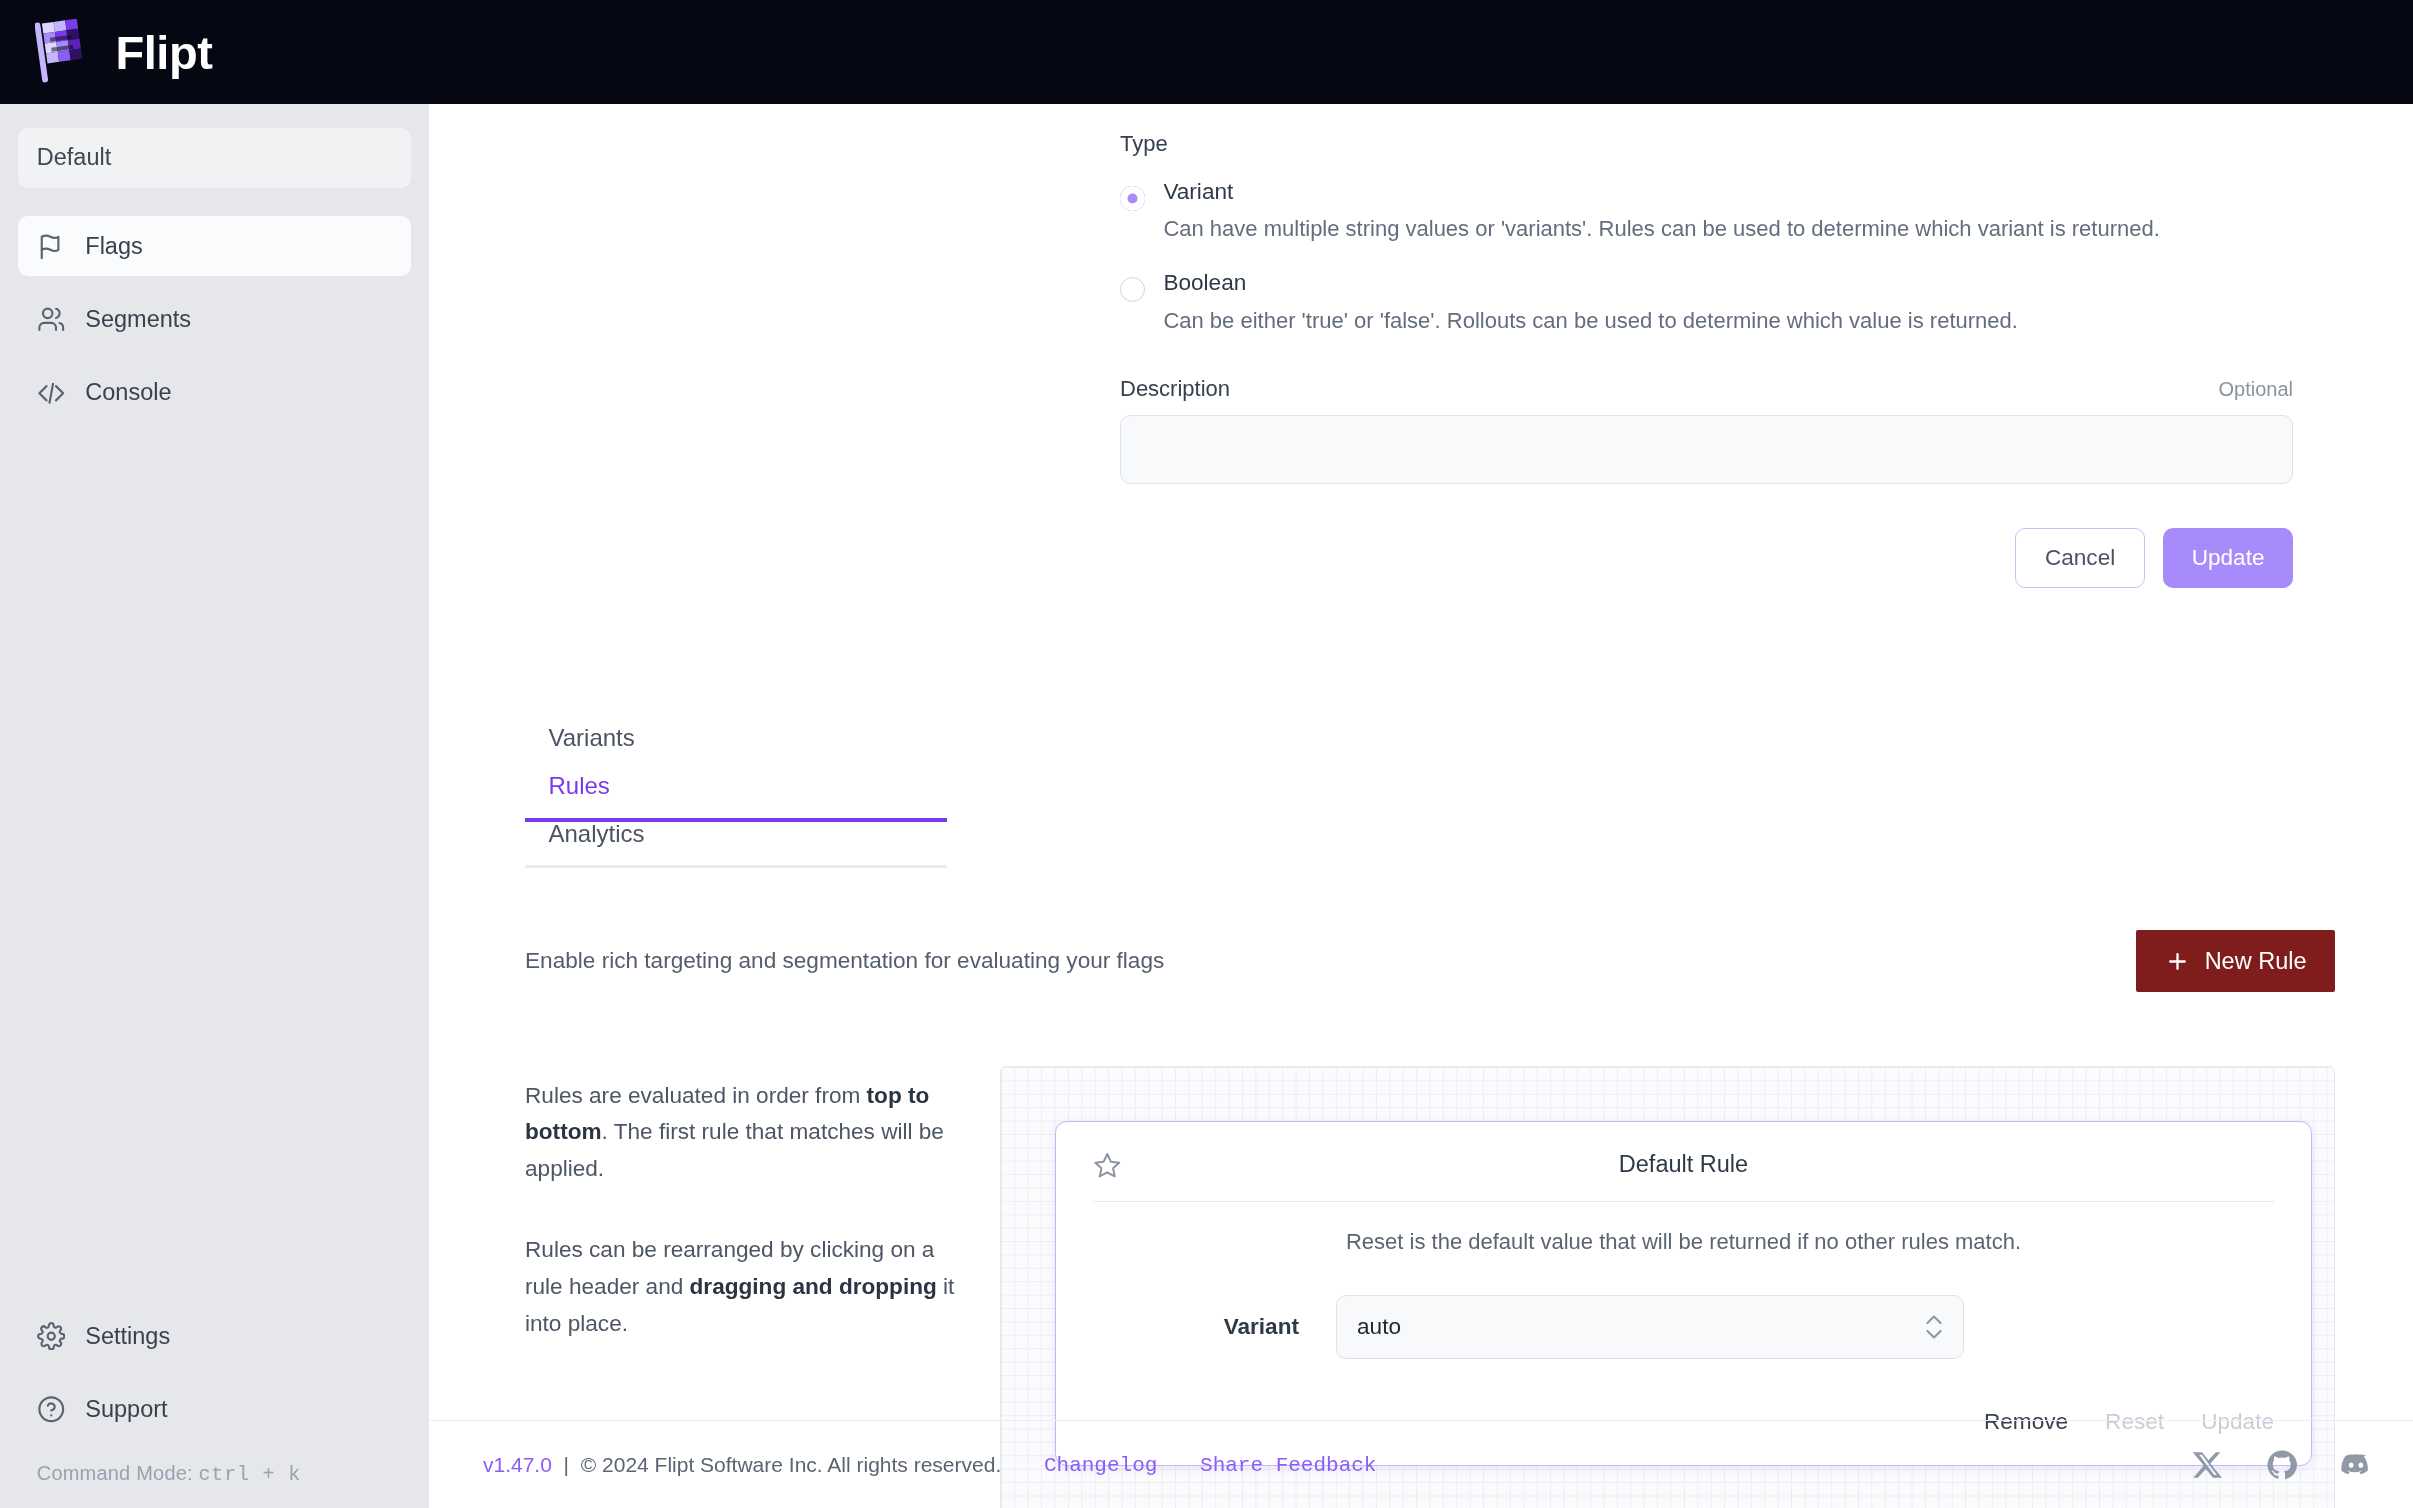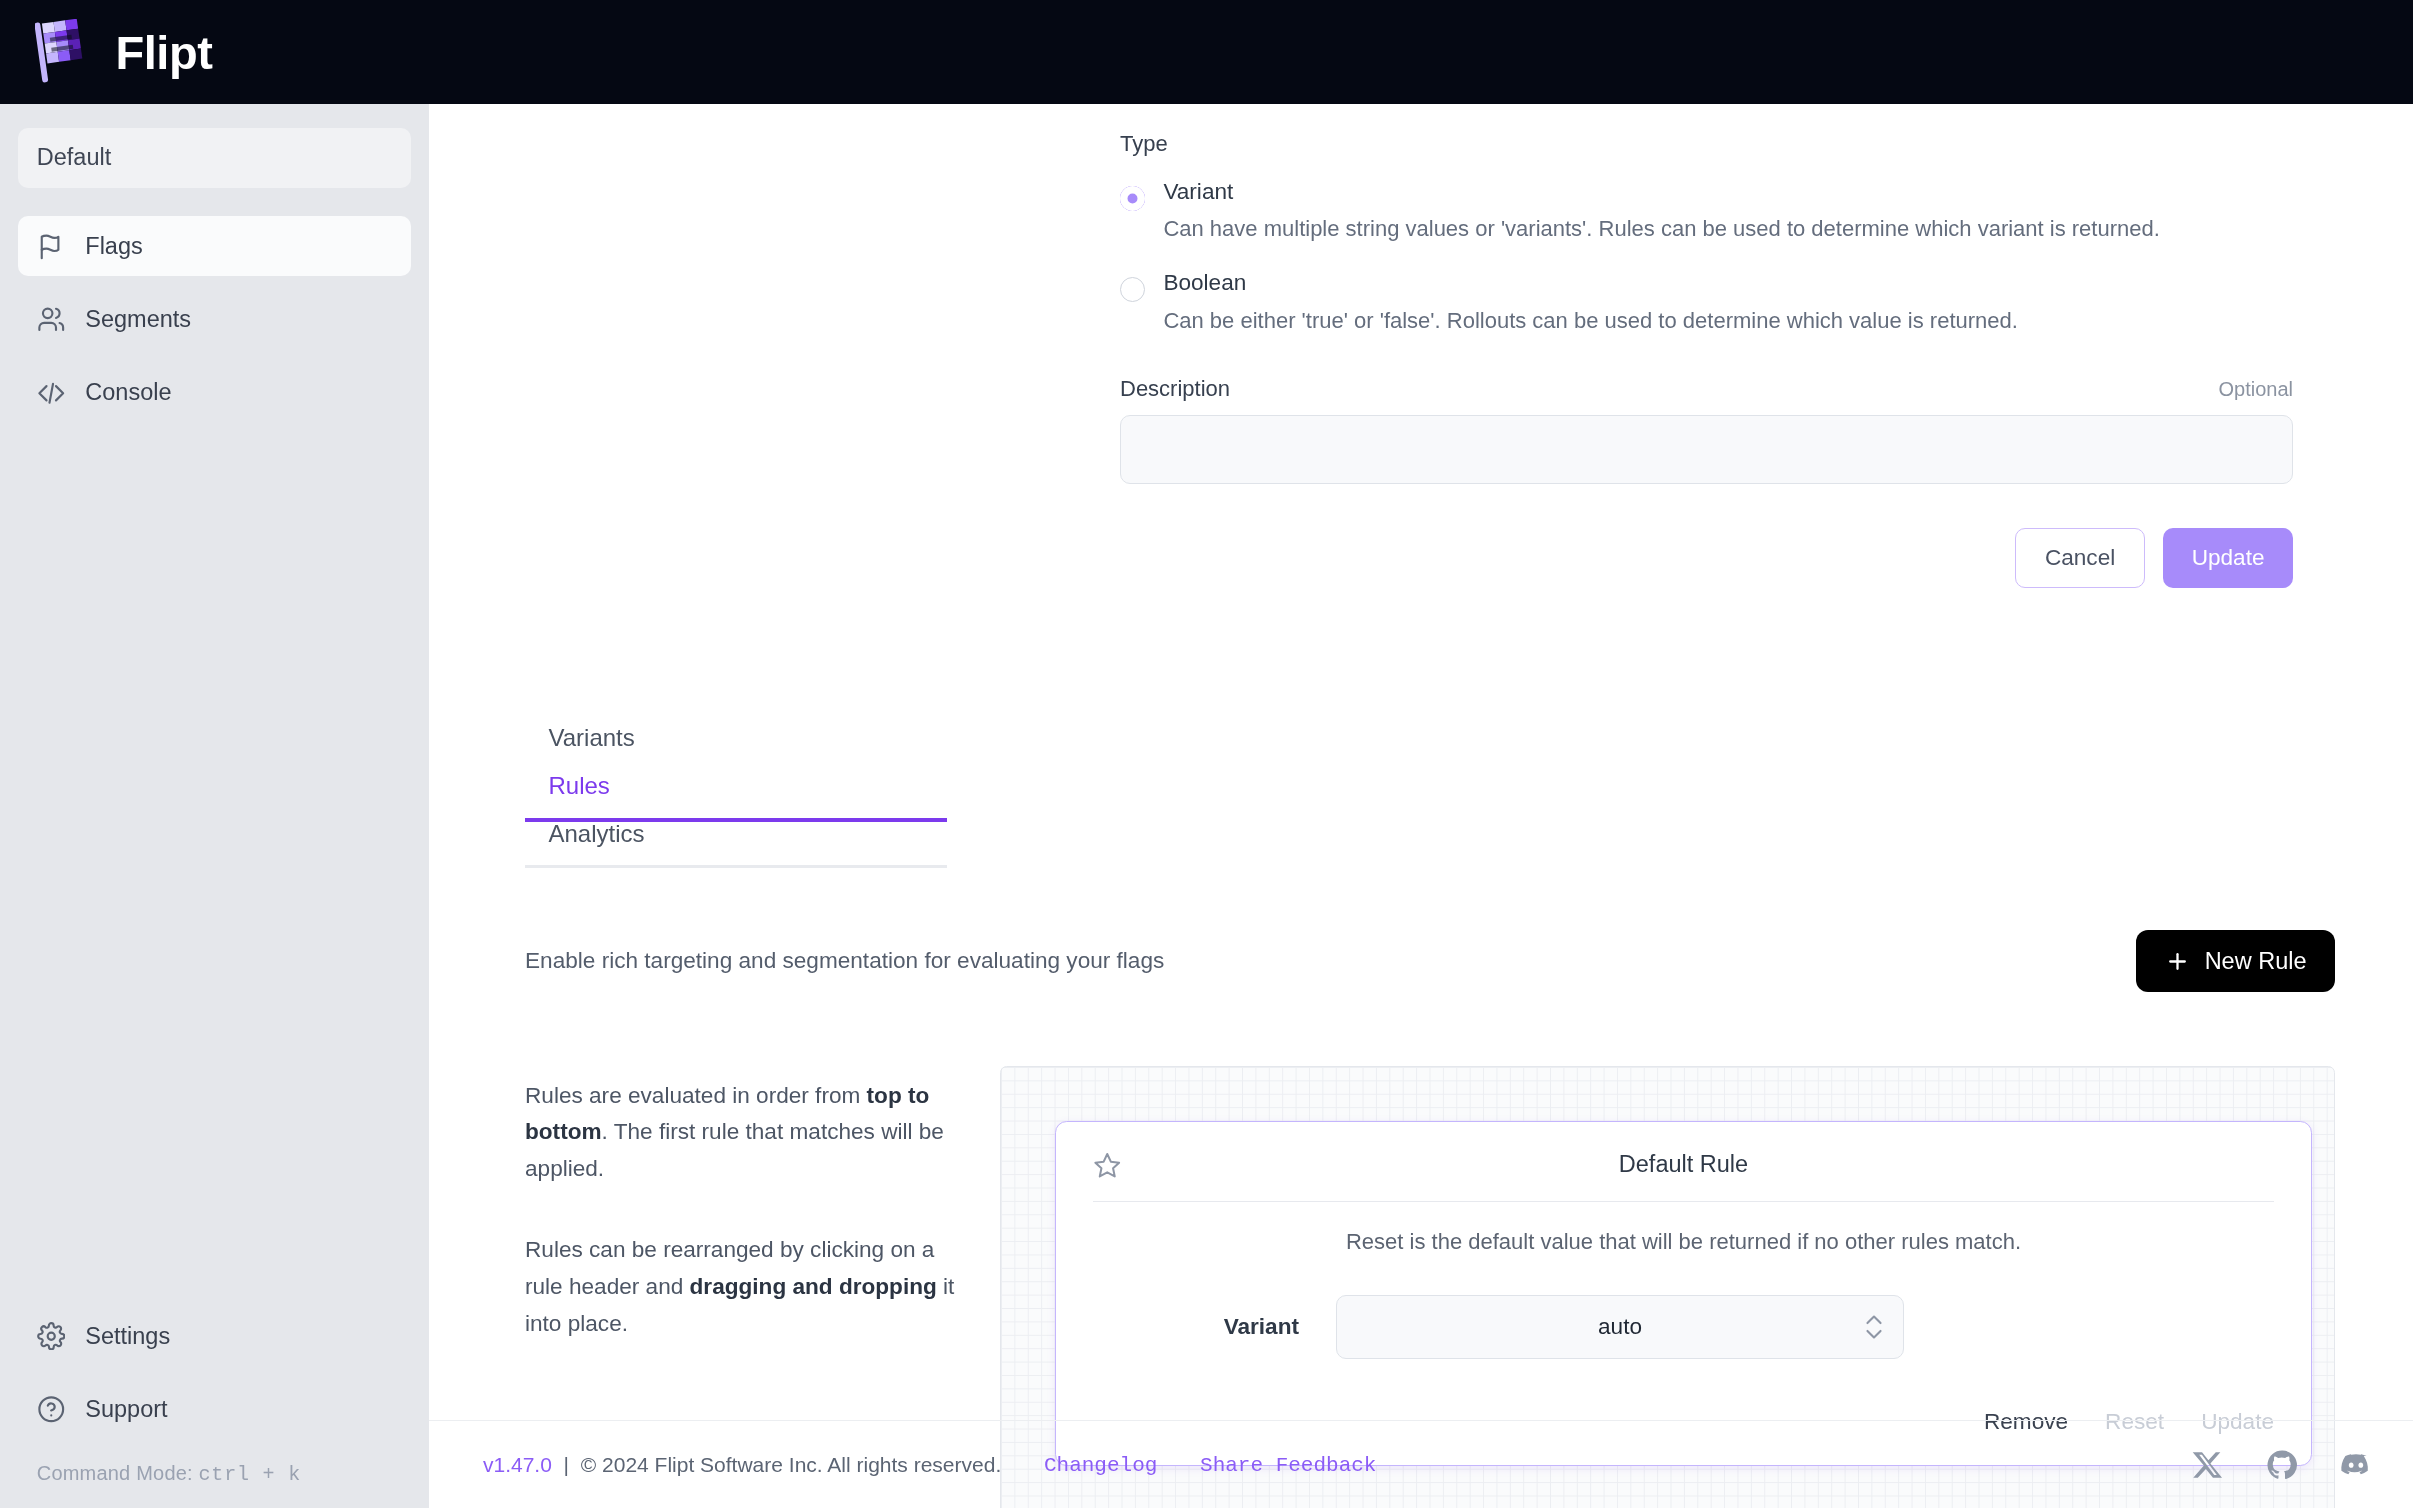--- a/index.html
+++ b/index.html
@@ -219,24 +219,24 @@
   }
 
   .subhead-row {
     display: flex;
     justify-content: space-between;
     align-items: center;
     margin-top: 62px;
   }
   .subhead-text { font-size: 22.6px; color: #545d6c; }
   .btn-newrule {
-    background: #000000;
+    background: #7f1d1d;
     color: #ffffff;
     height: 62px;
-    border-radius: 12px;
+    border-radius: 2px;
     display: flex;
     align-items: center;
     gap: 15px;
     padding: 0 28.5px;
     font-size: 23.5px;
     cursor: pointer;
     border: none;
     font-family: "Liberation Sans", sans-serif;
   }
   .plus-ico { width: 25px; height: 25px; display: block; }
@@ -308,33 +308,32 @@
   .variant-label {
     width: 243px;
     flex: none;
     font-size: 22.6px;
     color: #2f3947;
     font-weight: 600;
     text-align: right;
     padding-right: 37px;
   }
   .variant-select {
-    width: 568px;
+    width: 628px;
     height: 64px;
     background: #f8f9fb;
     border: 1.7px solid #dfe3e9;
     border-radius: 10px;
     display: flex;
     align-items: center;
     padding: 0 20px;
     font-size: 22.6px;
     color: #1f2733;
     position: relative;
     cursor: pointer;
-    justify-content: center;
   }
   .chev-updown {
     position: absolute;
     right: 18.4px; top: 50%;
     transform: translateY(-50%);
     width: 22px; height: 34px;
     display: block;
     color: #8e96a5;
   }
   .rule-actions {

